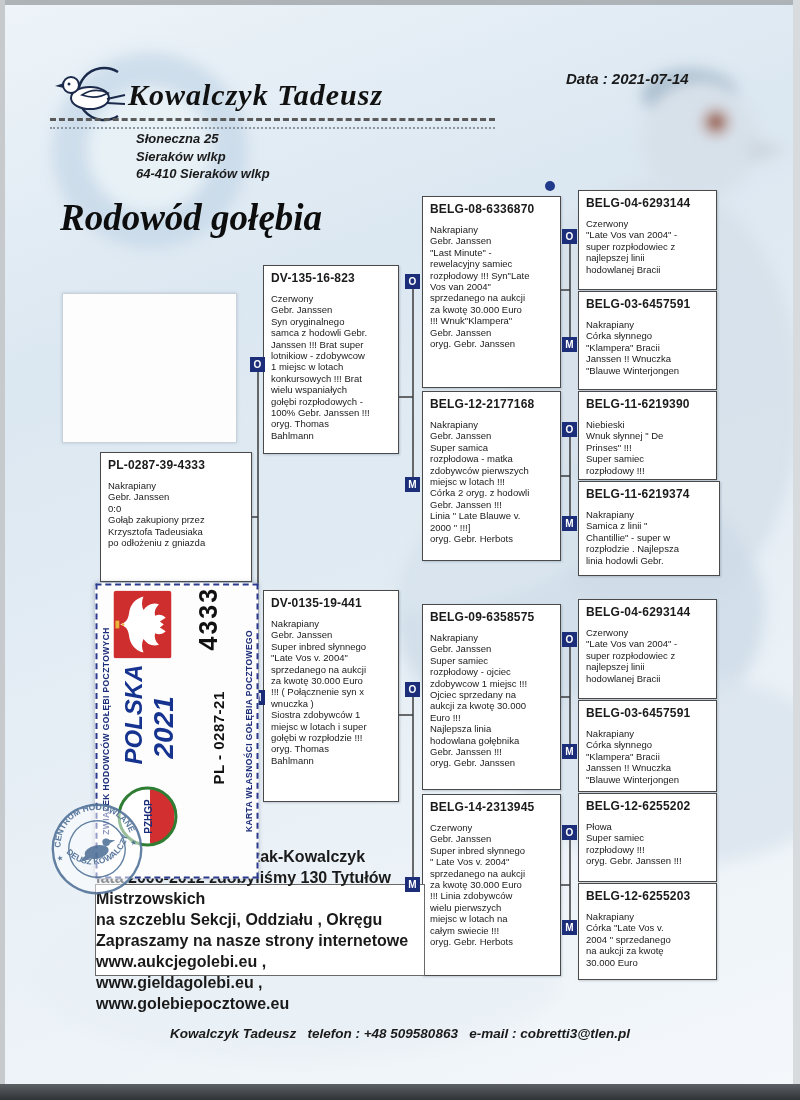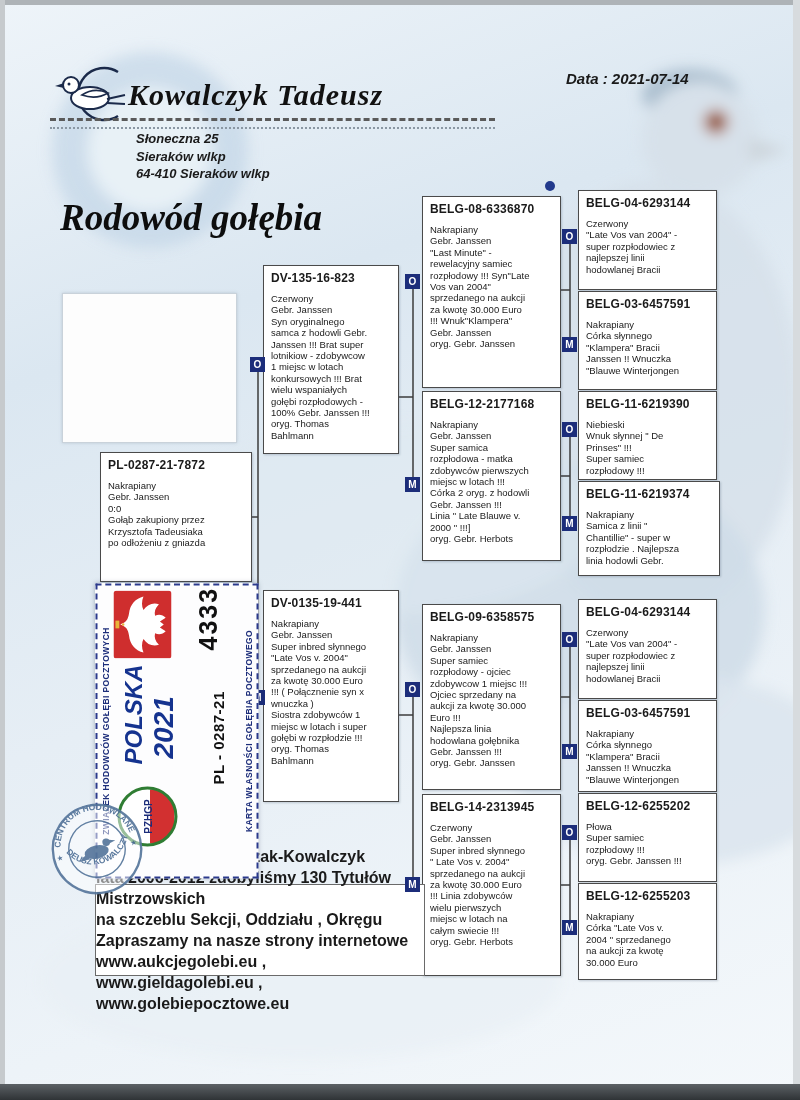--- a/index.html
+++ b/index.html
@@ -128,21 +128,21 @@
     <path d="M252 517 H258 M258 365 V698
              M399 397 H413 M413 282 V485
              M399 715 H413 M413 690 V885
              M561 290 H570 M570 237 V345
              M561 476 H570 M570 430 V524
              M561 697 H570 M570 640 V752
              M561 885 H570 M570 833 V928" stroke="#3c3c3c" stroke-width="1.5" fill="none"></path>
   </svg>
 
   <div class="pbox" style="left:100px;top:452px;width:152px;height:130px">
-    <div class="pring">PL-0287-21-7872</div>
+    <div class="pring">PL-0287-39-4333</div>
     <div class="pbody">Nakrapiany
 Gebr. Janssen
 0:0
 Gołąb zakupiony przez
 Krzysztofa Tadeusiaka
 po odłożeniu z gniazda</div>
   </div>
 
   <div class="pbox" style="left:263px;top:265px;width:136px;height:189px">
     <div class="pring">DV-135-16-823</div>
@@ -361,14 +361,15 @@
 
   <div class="info-box">
     <div>Taem Lotowy Szymczak-Kowalczyk
 lata 2006-2012  zdobyliśmy  130 Tytułów Mistrzowskich
 na szczeblu Sekcji, Oddziału , Okręgu
 Zapraszamy na nasze strony internetowe
 www.aukcjegolebi.eu ,  www.gieldagolebi.eu ,
 www.golebiepocztowe.eu</div>
   </div>
 
+  <div class="footer">Kowalczyk Tadeusz   telefon : +48 509580863   e-mail : cobretti3@tlen.pl</div>
 
 </div>
 
 </body></html>

